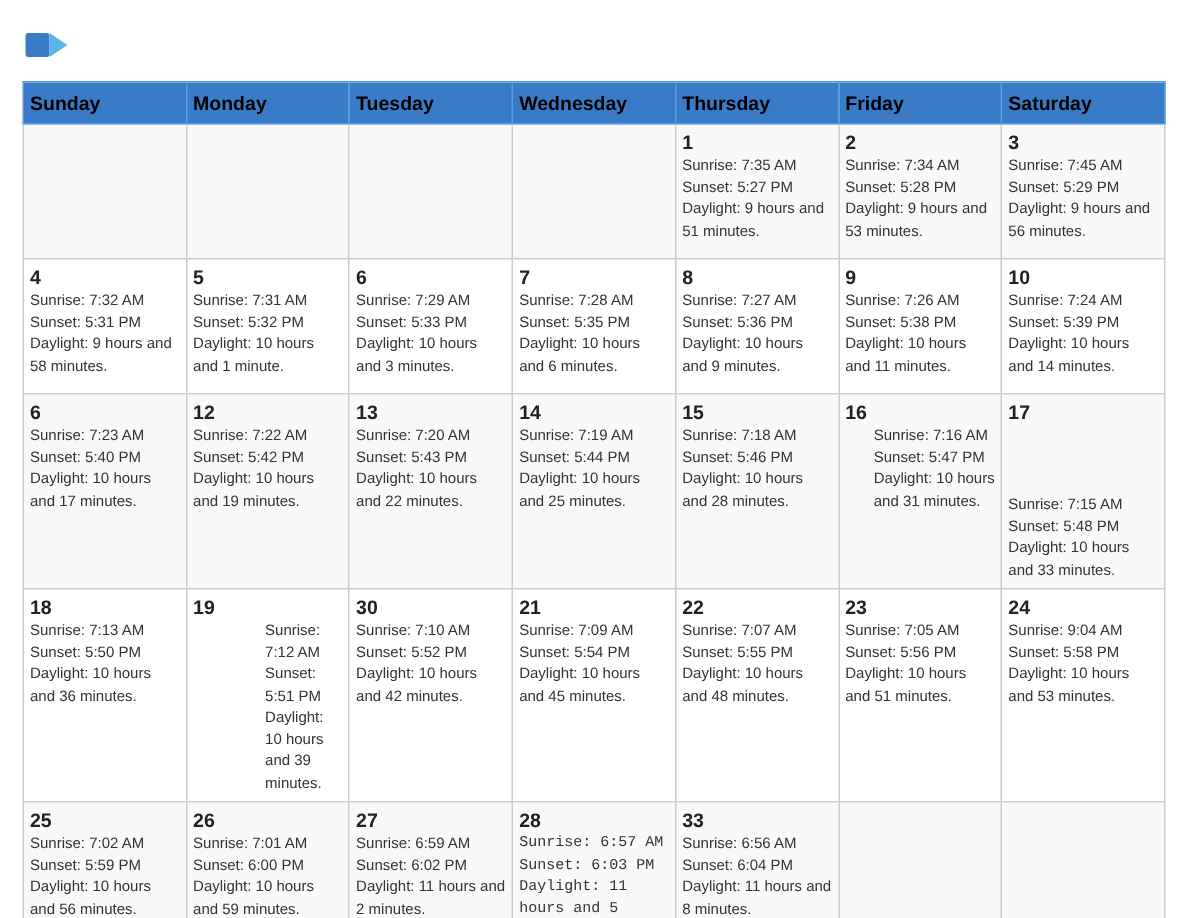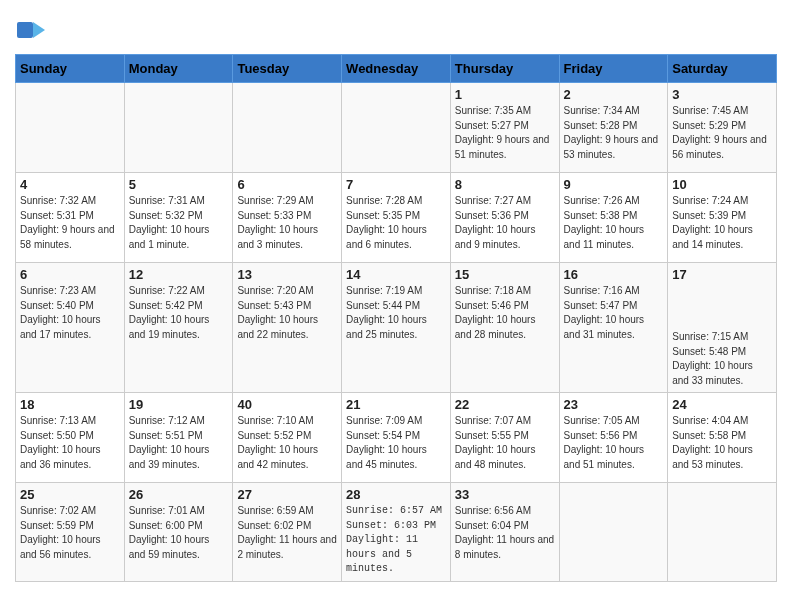--- a/index.html
+++ b/index.html
@@ -212,46 +212,46 @@
 Daylight: 10 hours and 25 minutes.</div>
         </td>
         <td>
           <span class="day-num">15</span>
           <div class="day-info" style="white-space: pre-line;">Sunrise: 7:18 AM
 Sunset: 5:46 PM
 Daylight: 10 hours and 28 minutes.</div>
         </td>
         <td>
           <span class="day-num">16</span>
-          <div class="day-info" style="white-space: pre-line;">Sunrise: 7:16 AM
+          <div class="day-info" style="white-space: pre-line; margin-left: 19px;">Sunrise: 7:16 AM
 Sunset: 5:47 PM
 Daylight: 10 hours and 31 minutes.</div>
         </td>
         <td>
           <span class="day-num">17</span>
           <div class="day-info" style="white-space: pre-line; margin-top: 48px;">Sunrise: 7:15 AM
 Sunset: 5:48 PM
 Daylight: 10 hours and 33 minutes.</div>
         </td>
       </tr>
       <tr>
         <td>
           <span class="day-num">18</span>
           <div class="day-info" style="white-space: pre-line;">Sunrise: 7:13 AM
 Sunset: 5:50 PM
 Daylight: 10 hours and 36 minutes.</div>
         </td>
         <td>
           <span class="day-num">19</span>
-          <div class="day-info" style="white-space: pre-line;">Sunrise: 7:12 AM
+          <div class="day-info" style="white-space: pre-line; margin-left: 48px;">Sunrise: 7:12 AM
 Sunset: 5:51 PM
 Daylight: 10 hours and 39 minutes.</div>
         </td>
         <td>
-          <span class="day-num">40</span>
+          <span class="day-num">30</span>
           <div class="day-info" style="white-space: pre-line;">Sunrise: 7:10 AM
 Sunset: 5:52 PM
 Daylight: 10 hours and 42 minutes.</div>
         </td>
         <td>
           <span class="day-num">21</span>
           <div class="day-info" style="white-space: pre-line;">Sunrise: 7:09 AM
 Sunset: 5:54 PM
 Daylight: 10 hours and 45 minutes.</div>
         </td>
@@ -262,21 +262,21 @@
 Daylight: 10 hours and 48 minutes.</div>
         </td>
         <td>
           <span class="day-num">23</span>
           <div class="day-info" style="white-space: pre-line;">Sunrise: 7:05 AM
 Sunset: 5:56 PM
 Daylight: 10 hours and 51 minutes.</div>
         </td>
         <td>
           <span class="day-num">24</span>
-          <div class="day-info" style="white-space: pre-line;">Sunrise: 4:04 AM
+          <div class="day-info" style="white-space: pre-line;">Sunrise: 9:04 AM
 Sunset: 5:58 PM
 Daylight: 10 hours and 53 minutes.</div>
         </td>
       </tr>
       <tr>
         <td>
           <span class="day-num">25</span>
           <div class="day-info" style="white-space: pre-line;">Sunrise: 7:02 AM
 Sunset: 5:59 PM
 Daylight: 10 hours and 56 minutes.</div>

